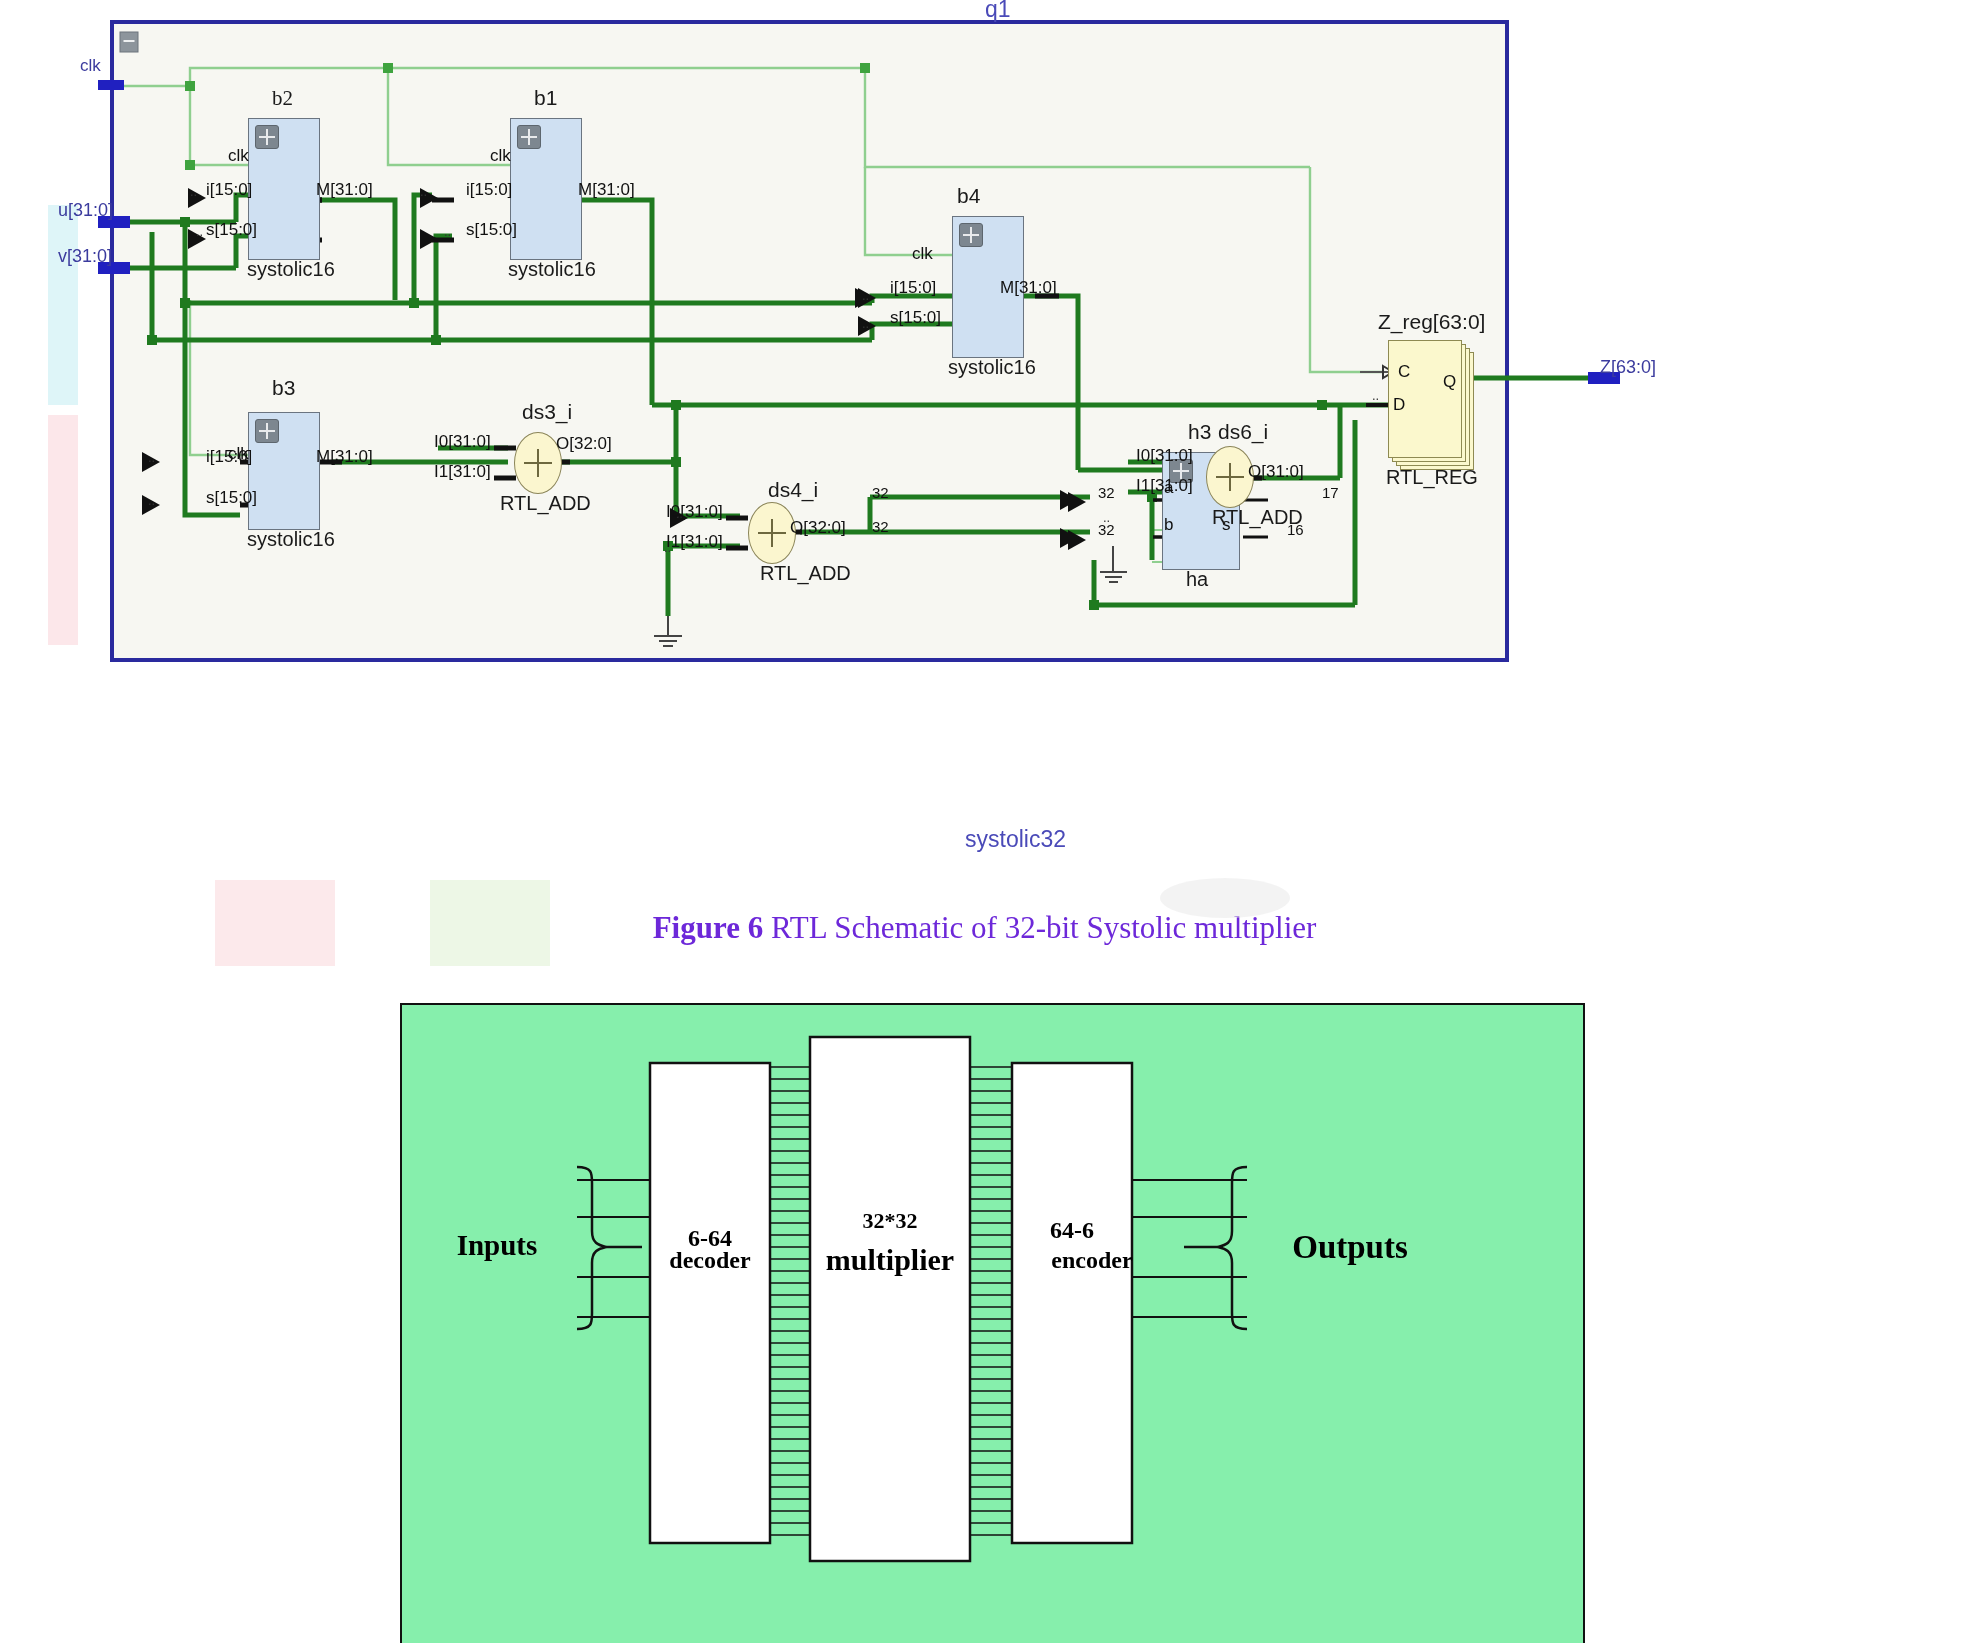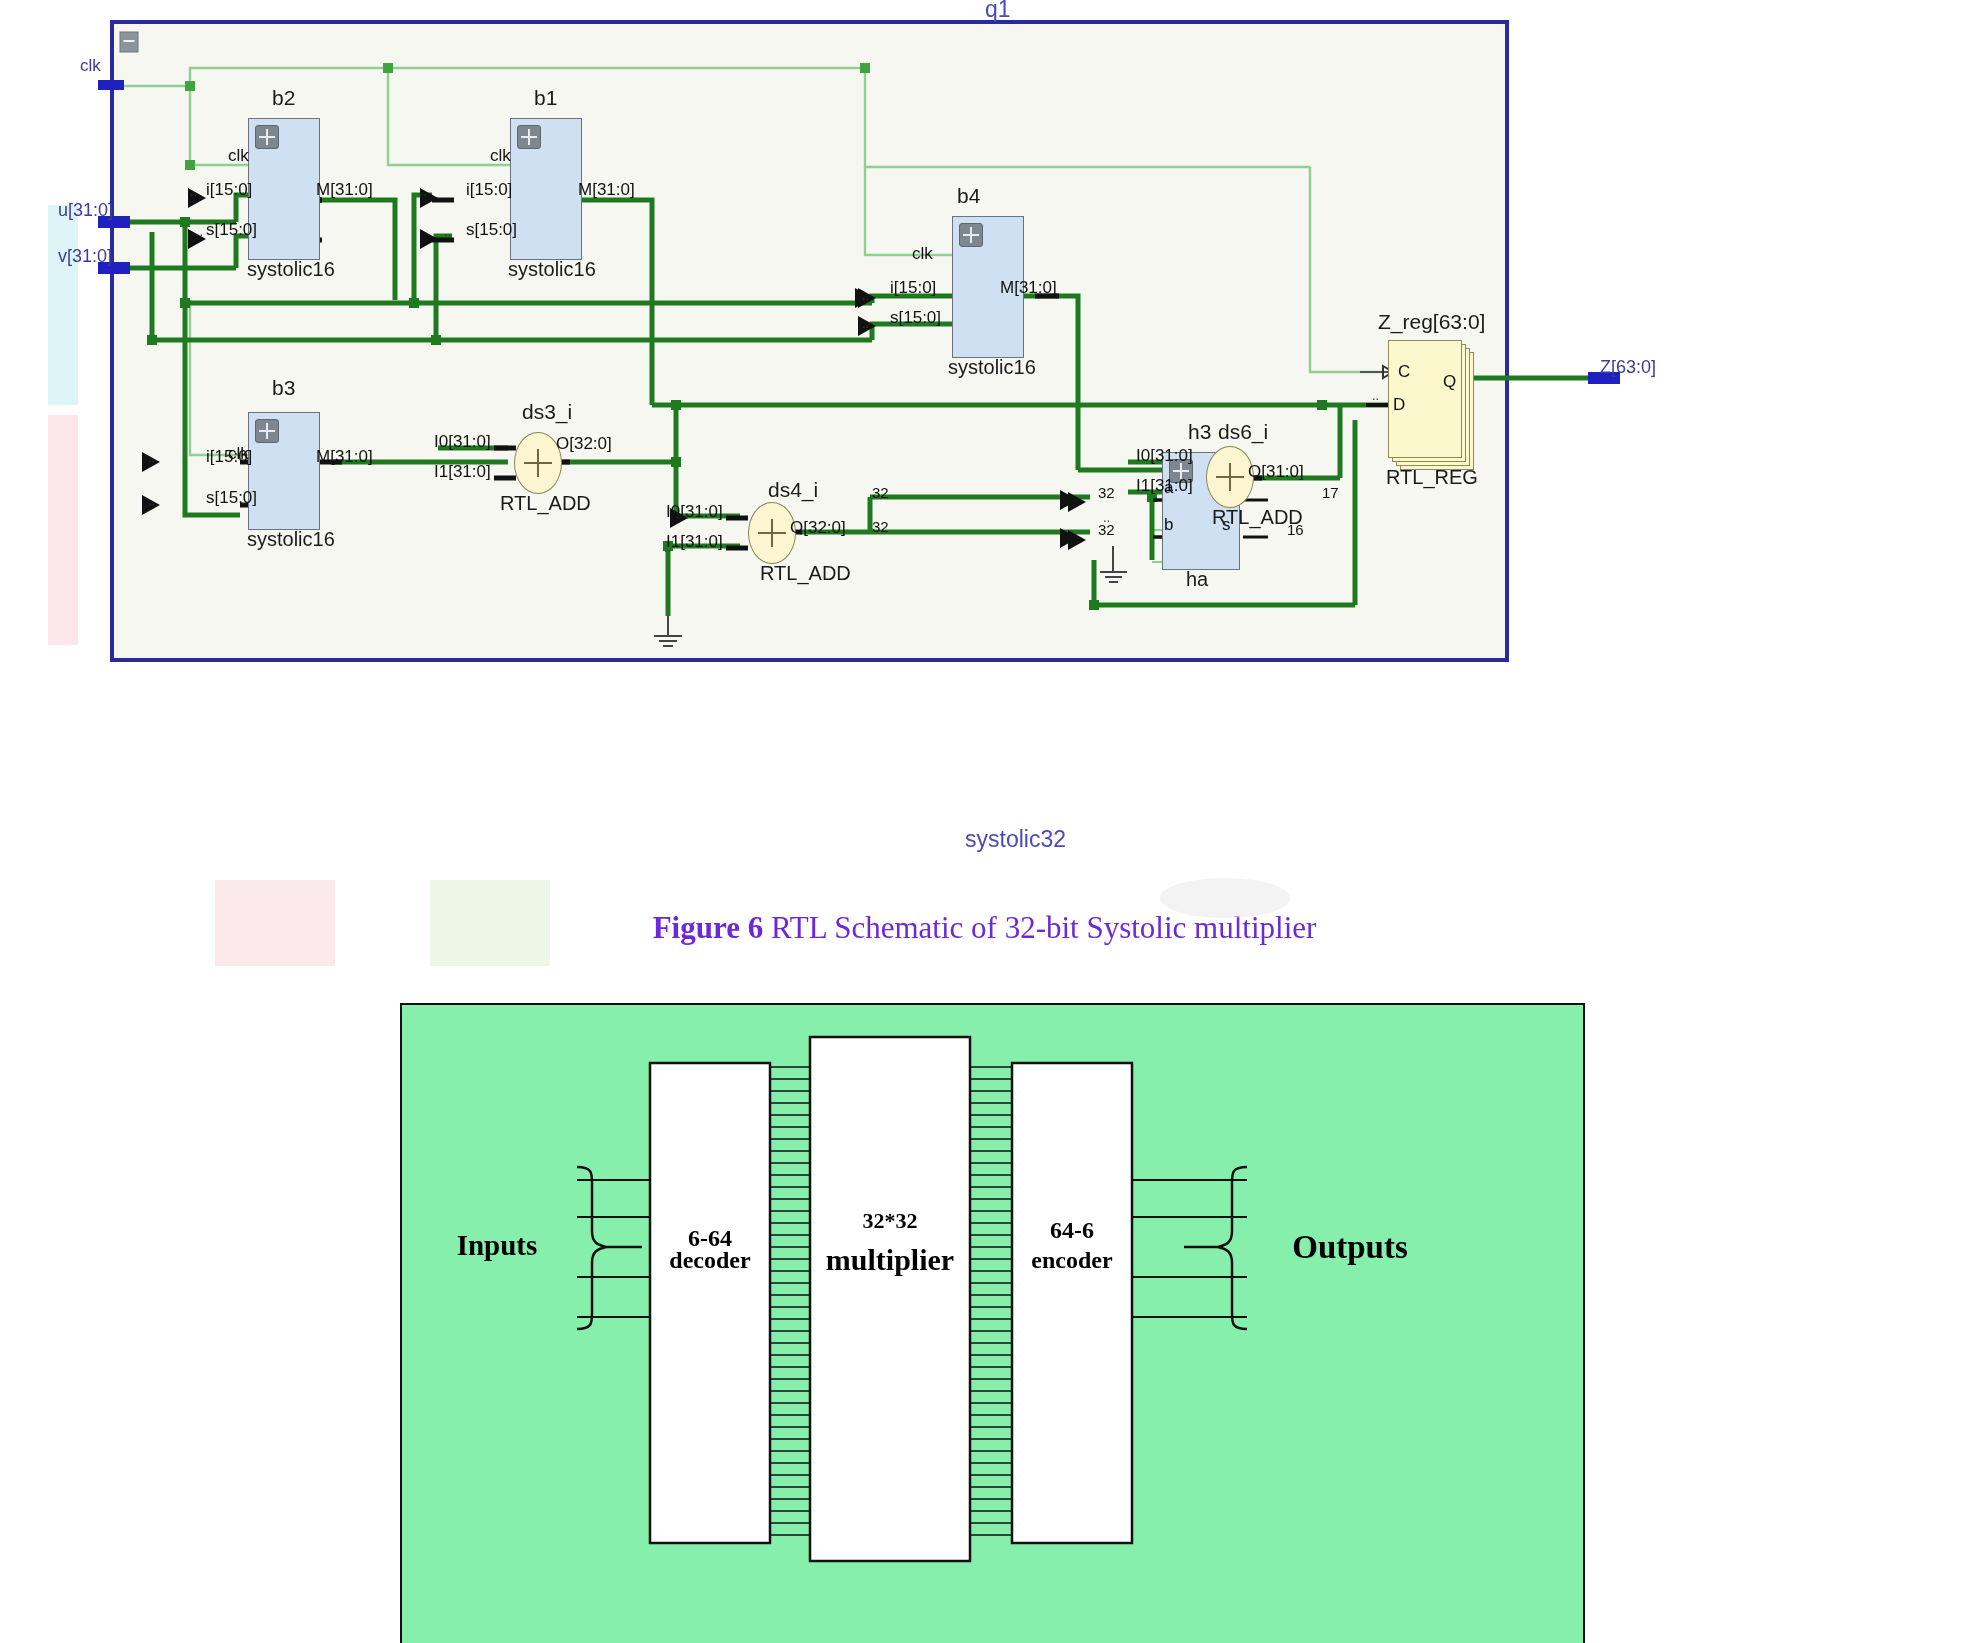--- a/index.html
+++ b/index.html
@@ -276,21 +276,21 @@
     <div class="bus-label" style="left:80px;top:56px;font-size:17px;">clk</div>
 
     <div class="bus-label" style="left:58px;top:200px;">u[31:0]</div>
     <div class="bus-label" style="left:58px;top:246px;">v[31:0]</div>
 
     <div class="bus-label" style="left:1600px;top:357px;">Z[63:0]</div>
 
     <div class="sysblk" style="left:248px;top:118px;width:72px;height:142px;">
       <div class="plusbadge" style="left:6px;top:6px;"></div>
     </div>
-    <div class="blk-label" style="left:272px;top:86px;">b2</div>
+    <div class="blk-label" style="left:272px;top:86px;font-family:Liberation Serif, serif;">b2</div>
     <div class="port-label" style="left:228px;top:146px;">clk</div>
     <div class="port-label" style="left:206px;top:180px;">i[15:0]</div>
     <div class="port-label" style="left:206px;top:220px;">s[15:0]</div>
     <div class="port-label" style="left:316px;top:180px;">M[31:0]</div>
     <div class="blk-sub" style="left:247px;top:258px;">systolic16</div>
 
     <div class="sysblk" style="left:510px;top:118px;width:72px;height:142px;">
       <div class="plusbadge" style="left:6px;top:6px;"></div>
     </div>
     <div class="blk-label" style="left:534px;top:86px;">b1</div>
@@ -498,21 +498,21 @@
 
     <div class="bfig-text" style="left:20px;top:224px;width:150px;font-size:29px;">Inputs</div>
 
     <div class="bfig-text" style="left:250px;top:220px;width:116px;font-size:24px;">6-64</div>
     <div class="bfig-text" style="left:250px;top:242px;width:116px;font-size:24px;">decoder</div>
 
     <div class="bfig-text" style="left:412px;top:203px;width:152px;font-size:22px;">32*32</div>
     <div class="bfig-text" style="left:404px;top:238px;width:168px;font-size:30px;">multiplier</div>
 
     <div class="bfig-text" style="left:612px;top:212px;width:116px;font-size:24px;">64-6</div>
-    <div class="bfig-text" style="left:610px;top:242px;width:120px;font-size:24px;">encoder</div>
+    <div class="bfig-text" style="left:610px;top:242px;width:120px;font-size:24px;padding-left:20px;">encoder</div>
 
     <div class="bfig-text" style="left:858px;top:224px;width:180px;font-size:33px;">Outputs</div>
   </div>
 
   <div class="smudge" style="left:215px;top:880px;width:120px;height:86px;background:#fbdfe3;opacity:.7;"></div>
   <div class="smudge" style="left:430px;top:880px;width:120px;height:86px;background:#e6f3dc;opacity:.7;"></div>
   <div class="smudge" style="left:1160px;top:878px;width:130px;height:40px;background:#e9e9e9;opacity:.55;border-radius:50%;"></div>
 
 </div>
 

